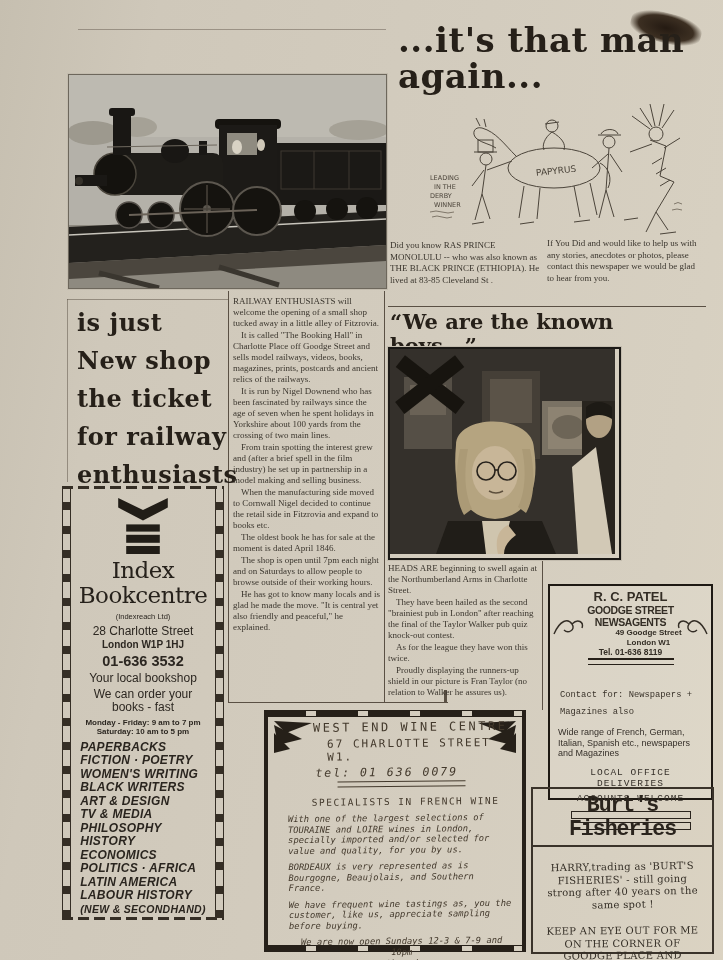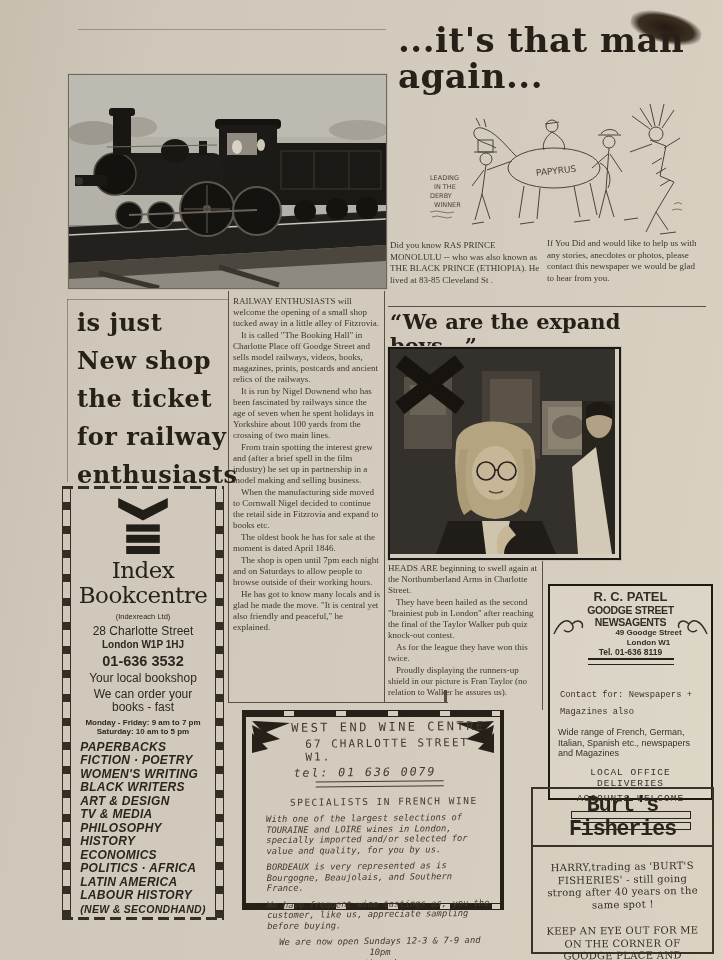--- a/index.html
+++ b/index.html
@@ -47,21 +47,21 @@
   .idx-addr1{font-family:"Liberation Sans",sans-serif;font-weight:normal;font-size:12px;margin-top:3px;}
   .idx-addr2{font-family:"Liberation Sans",sans-serif;font-weight:bold;font-size:10px;margin-top:1px;}
   .idx-phone{font-family:"Liberation Sans",sans-serif;font-weight:bold;font-size:14.5px;margin-top:3px;}
   .idx-tag{font-family:"Liberation Sans",sans-serif;font-size:12px;line-height:13.5px;margin-top:3px;}
   .idx-hours{font-family:"Liberation Sans",sans-serif;font-weight:bold;font-size:8px;line-height:9.5px;margin-top:3px;}
   .idx-cats{margin-top:4px;}
   .idx-cat{font-family:"Liberation Sans",sans-serif;font-weight:bold;font-style:italic;
     font-size:12px;line-height:13.5px;letter-spacing:0.3px;color:#2a251f;}
   .idx-cat.small{font-size:10.5px;}
   
-  #wine-ad{position:absolute;left:242px;top:711px;width:254px;height:198px;
+  #wine-ad{position:absolute;left:264px;top:711px;width:254px;height:240px;
     border-left:4px solid #262019;border-right:4px solid #262019;}
   #wine-ad .chain-h{position:absolute;left:-4px;right:-4px;height:7px;
     background:
       linear-gradient(180deg,#262019 0 1px,transparent 1px 6px,#262019 6px 7px),
       repeating-linear-gradient(90deg,#262019 0 42px,transparent 42px 52px);}
   #wine-inner{position:absolute;inset:9px 8px;color:#43392c;
     font-family:"DejaVu Sans Mono",monospace;transform:rotate(-0.6deg);}
   .wine-title{font-size:12px;letter-spacing:2.5px;margin-left:38px;}
   .wine-addr{font-size:11px;letter-spacing:2px;margin-left:52px;margin-top:3px;}
   .wine-tel{font-size:11.5px;font-style:italic;letter-spacing:2px;margin-left:40px;margin-top:2px;}
@@ -217,21 +217,21 @@
 
   <div class="rule" style="left:388px;top:306px;width:318px;height:1px;"></div>
   <div class="rule" style="left:228px;top:291px;width:1px;height:412px;"></div>
   <div class="rule" style="left:384px;top:291px;width:1px;height:412px;"></div>
   <div class="rule" style="left:542px;top:560px;width:1px;height:150px;"></div>
   <div class="rule" style="left:228px;top:702px;width:220px;height:1px;"></div>
   <div class="rule" style="left:444px;top:690px;width:3px;height:13px;"></div>
   <div class="rule" style="left:67px;top:299px;width:161px;height:1px;opacity:0.5;"></div>
   <div class="rule" style="left:67px;top:299px;width:1px;height:183px;opacity:0.5;"></div>
 
-  <div id="brainboys-headline" class="head-cooper">“We are the expand boys...”</div>
+  <div id="brainboys-headline" class="head-cooper">“We are the known boys...”</div>
 
   <div class="photo" style="left:388px;top:347px;width:229px;height:209px;border-width:2px;border-color:#1b1916;">
     <svg width="225" height="205" viewBox="0 0 225 205">
       <rect width="225" height="205" fill="#34302b"></rect>
       <rect x="14" y="28" width="48" height="72" fill="#554f46"></rect>
       <rect x="20" y="36" width="36" height="30" fill="#6a6256"></rect>
       <rect x="92" y="22" width="58" height="88" fill="#453f37"></rect>
       <rect x="100" y="30" width="42" height="44" fill="#5b5348"></rect>
       <rect x="152" y="52" width="52" height="54" fill="#7a7264"></rect>
       <rect x="158" y="58" width="40" height="42" fill="#8d8372"></rect>

